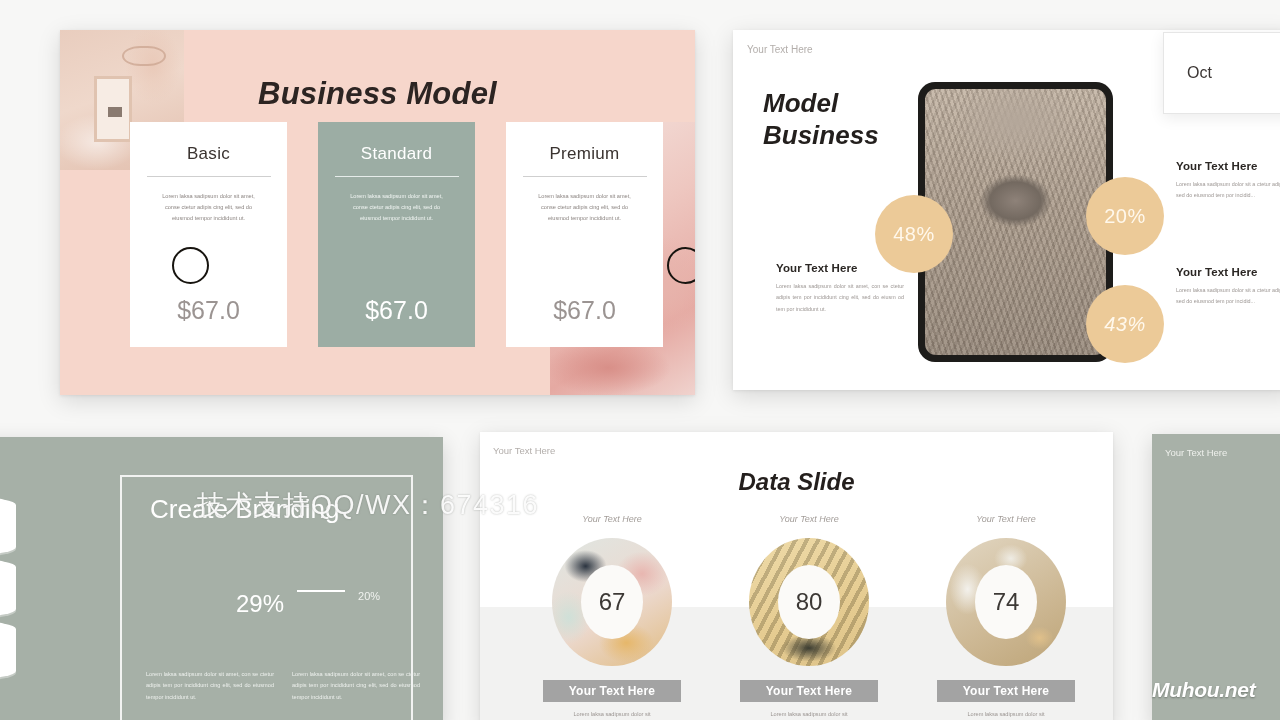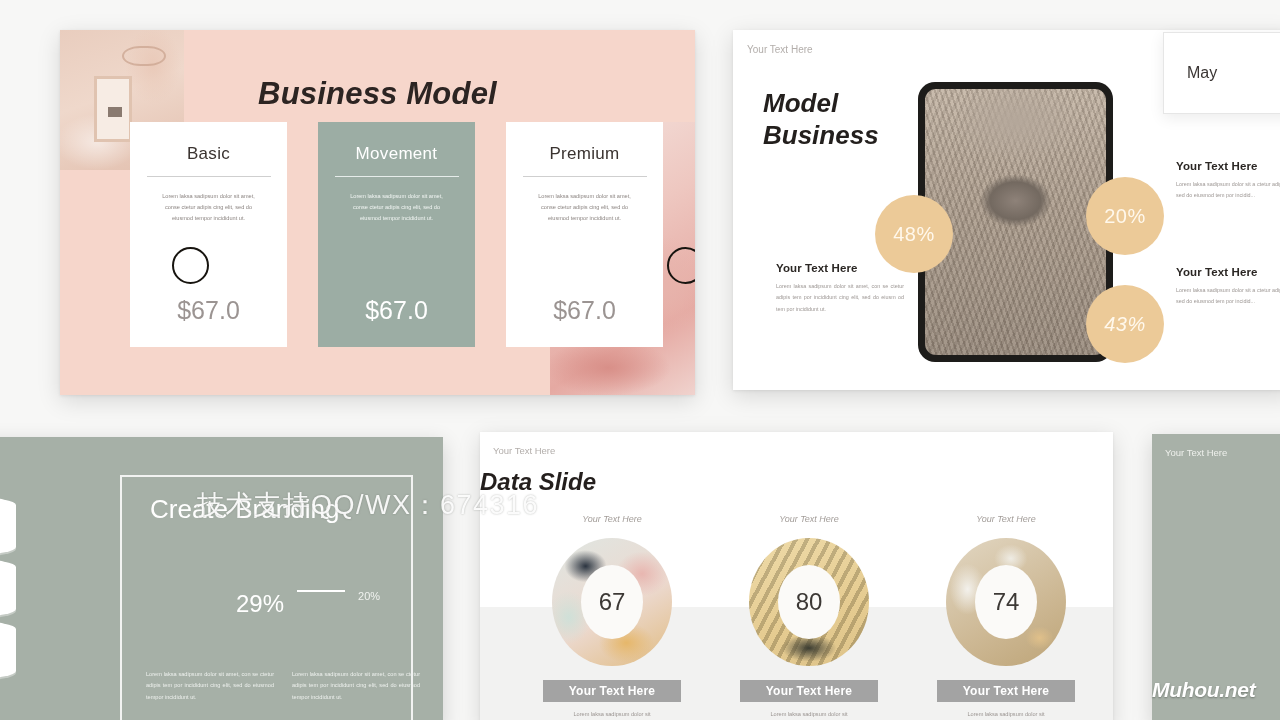--- a/index.html
+++ b/index.html
@@ -157,21 +157,21 @@
   .s3-cols p { width: 128px; font-size: 5.6px; line-height: 2.05; color: #eef1ee; text-align: justify; }
 
   
   #slide-data {
     left: 480px; top: 432px; width: 633px; height: 295px;
     background: #ffffff;
   }
   .s4-band { position: absolute; left: 0; right: 0; top: 175px; bottom: 0; background: #f2f2f1; }
   .s4-eyebrow { position: absolute; left: 13px; top: 13px; font-size: 9.5px; color: #b3aeab; }
   .s4-title {
-    position: absolute; left: 0; right: 0; top: 36px; text-align: left;
+    position: absolute; left: 0; right: 0; top: 36px; text-align: center;
     font-size: 24px; font-style: italic; font-weight: 700; color: #241f1d;
   }
   .s4-cols { position: absolute; left: 62px; top: 82px; display: flex; gap: 57px; }
   .s4-col { width: 140px; text-align: center; position: relative; }
   .s4-sub { font-size: 9px; font-style: italic; color: #a39d99; }
   .s4-donut {
     margin: 14px auto 0; width: 120px; height: 128px; border-radius: 50%;
     position: relative; display: flex; align-items: center; justify-content: center;
   }
   .s4-donut.d1 {
@@ -246,21 +246,21 @@
     <div class="s1-title">Business Model</div>
 
     <div class="s1-cards">
       <div class="p-card">
         <div class="p-name">Basic</div>
         <div class="p-rule"></div>
         <div class="p-desc">Lorem laksa sadipsum dolor sit amet, conse ctetur adipis cing elit, sed do eiusmod tempor incididunt ut.</div>
         <div class="p-price">$67.0</div>
       </div>
       <div class="p-card featured">
-        <div class="p-name">Movement</div>
+        <div class="p-name">Standard</div>
         <div class="p-rule"></div>
         <div class="p-desc">Lorem laksa sadipsum dolor sit amet, conse ctetur adipis cing elit, sed do eiusmod tempor incididunt ut.</div>
         <div class="p-price">$67.0</div>
       </div>
       <div class="p-card">
         <div class="p-name">Premium</div>
         <div class="p-rule"></div>
         <div class="p-desc">Lorem laksa sadipsum dolor sit amet, conse ctetur adipis cing elit, sed do eiusmod tempor incididunt ut.</div>
         <div class="p-price">$67.0</div>
       </div>
@@ -293,21 +293,21 @@
       <div class="s2-h">Your Text Here</div>
       <div class="s2-p">Lorem laksa sadipsum dolor sit a ctetur adipis tem por incididu sed do eiusmod tem por incidid...</div>
     </div>
     <div class="s2-block r2">
       <div class="s2-h">Your Text Here</div>
       <div class="s2-p">Lorem laksa sadipsum dolor sit a ctetur adipis tem por incididu sed do eiusmod tem por incidid...</div>
     </div>
   </div>
 
   <div class="slide" id="slide-june">
-    <div class="jun">May</div>
+    <div class="jun">Oct</div>
   </div>
 
   <div class="slide" id="slide-branding">
     <div class="s3-cyl">
       <div></div>
       <div></div>
       <div></div>
     </div>
     <div class="s3-frame"></div>
     <div class="s3-title">

